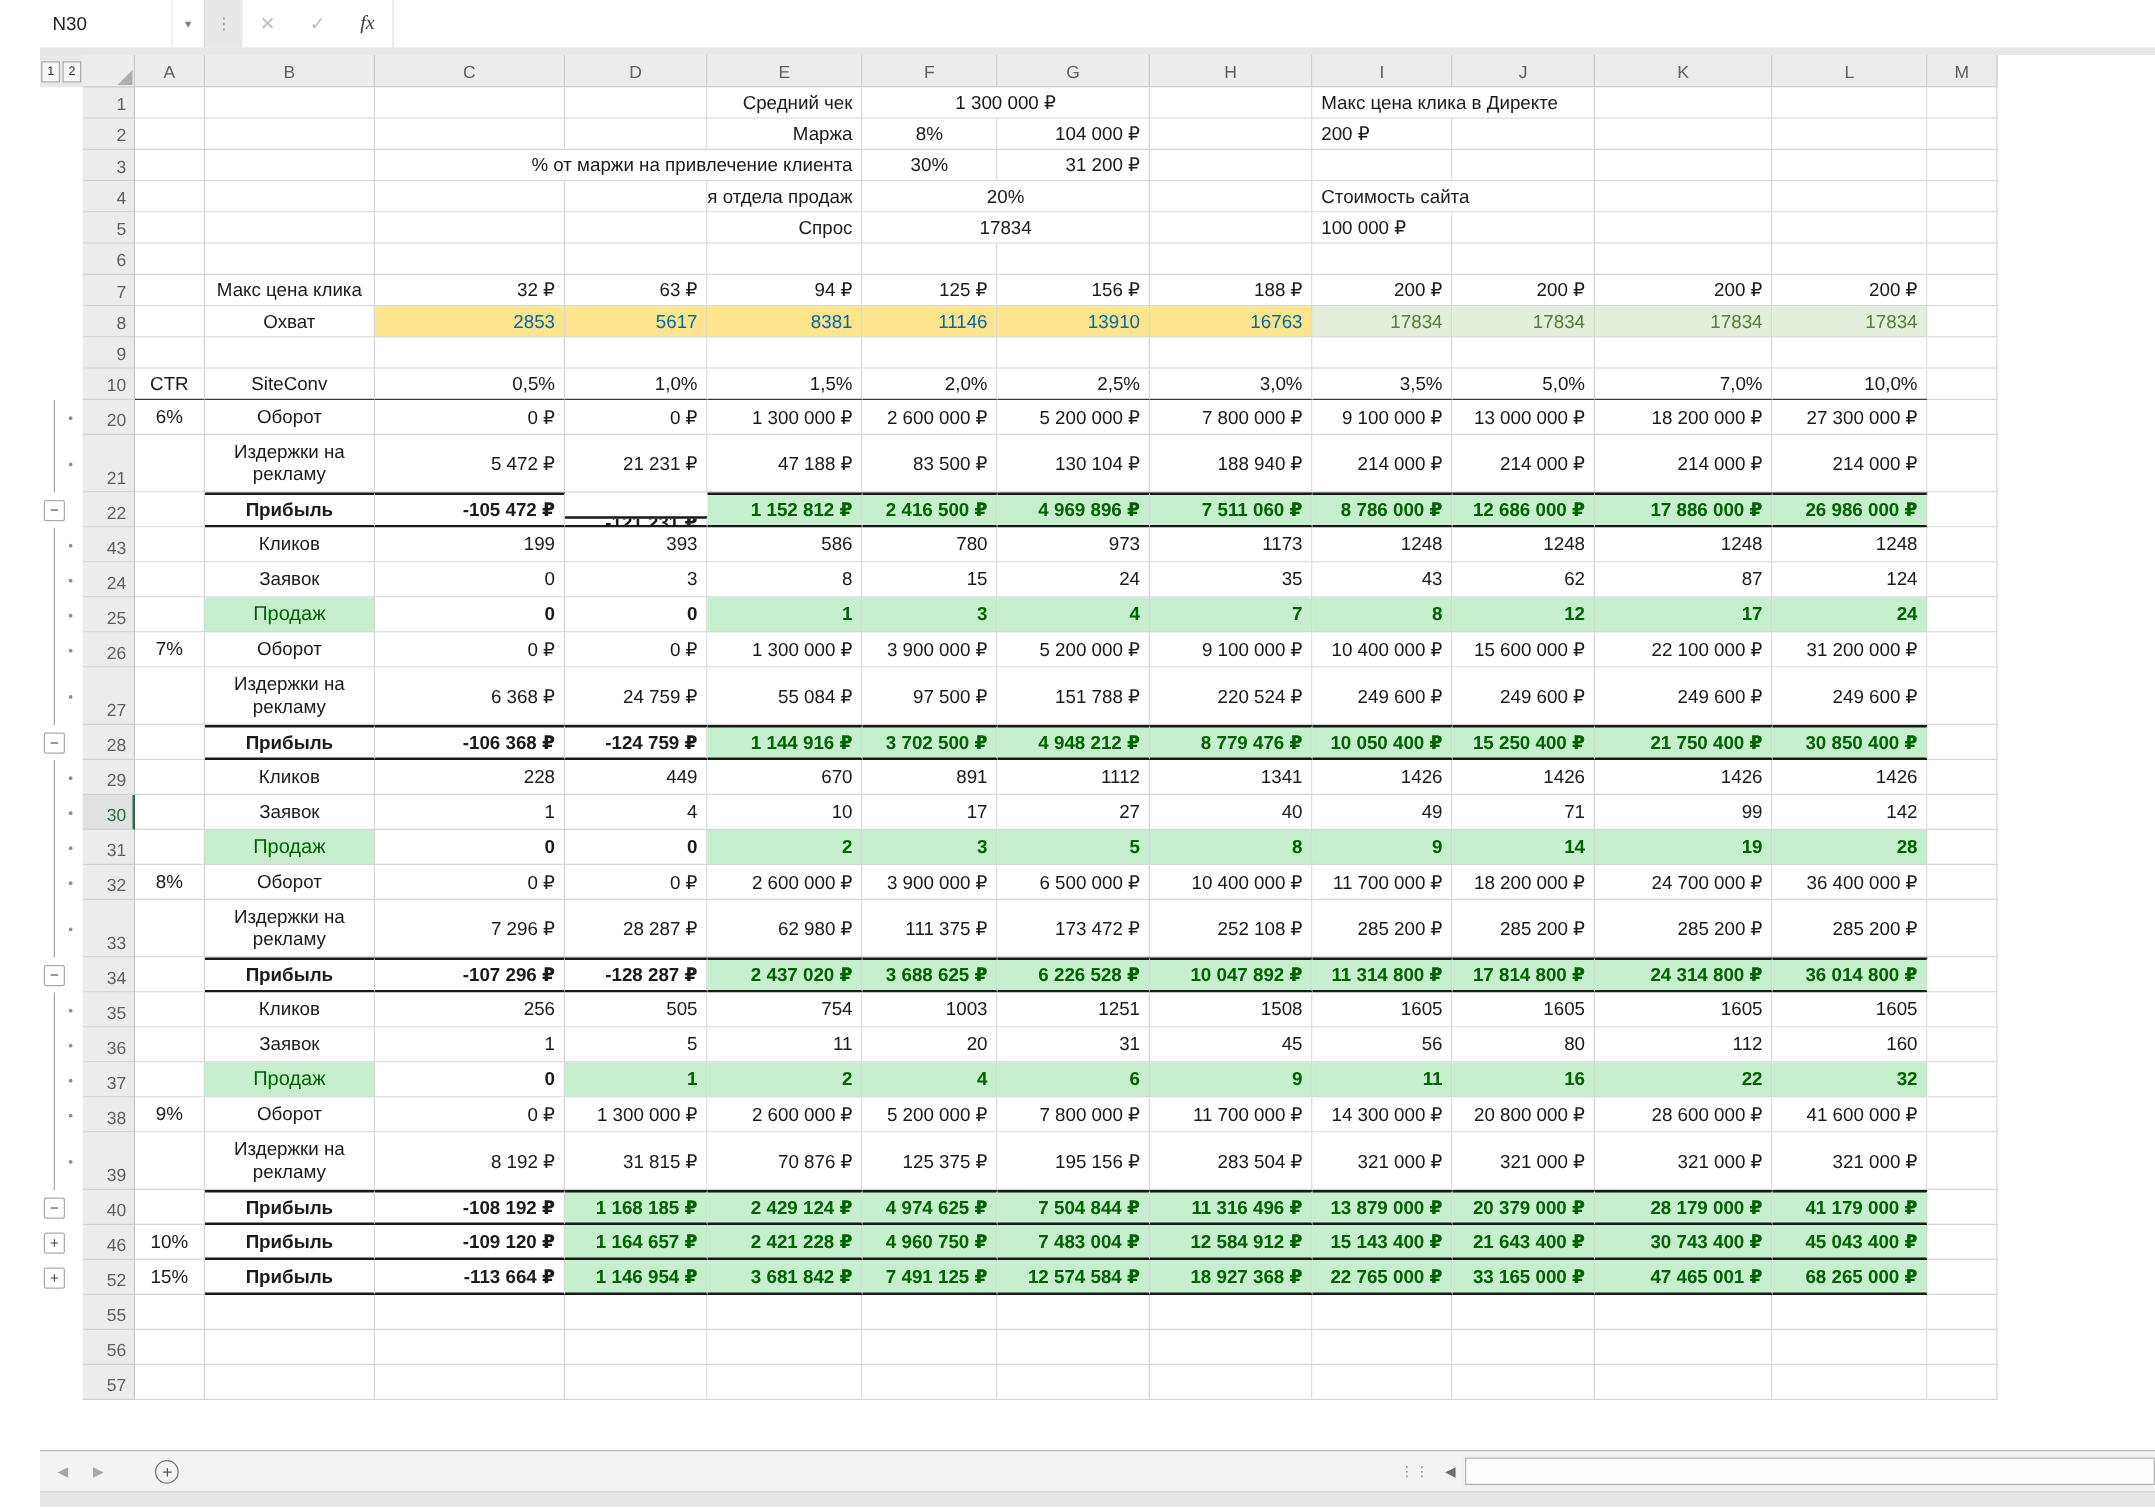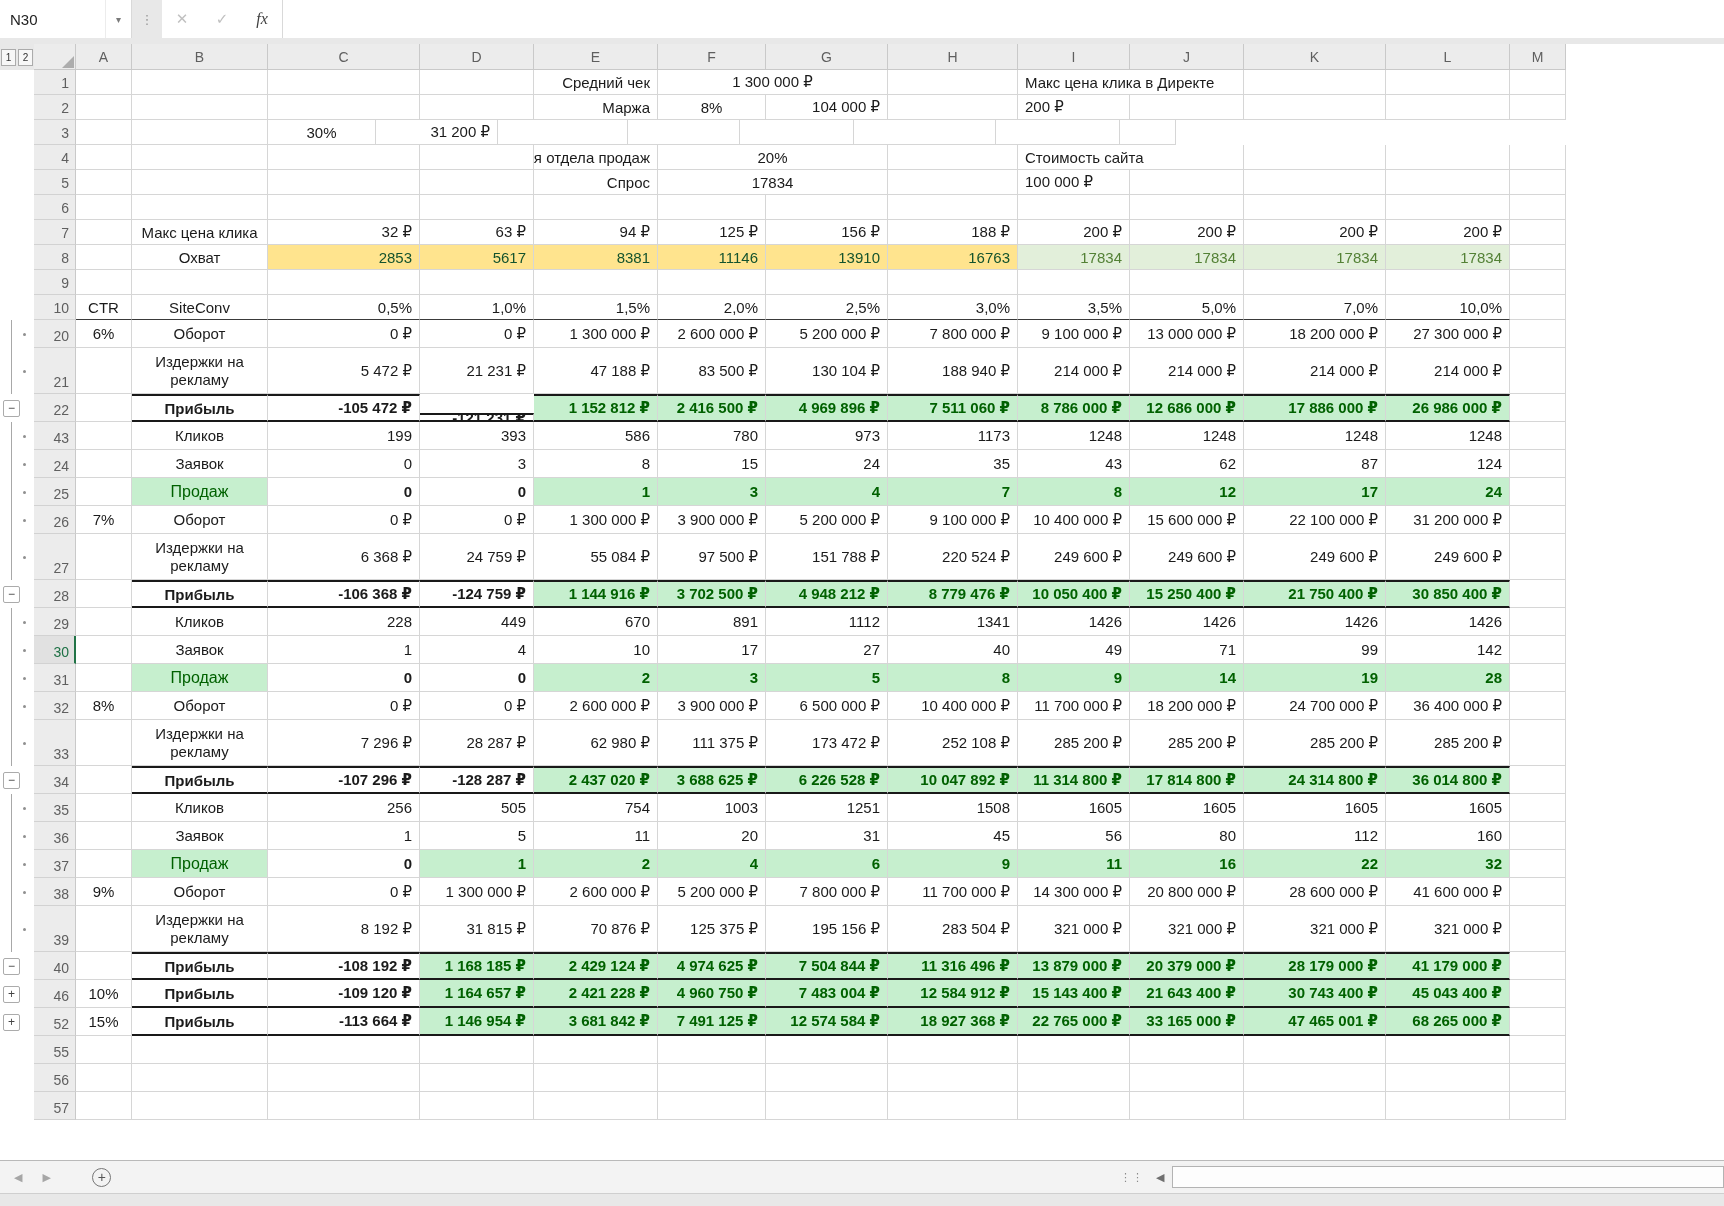--- a/index.html
+++ b/index.html
@@ -1,18 +1,18 @@
 <!DOCTYPE html>
 <html><head>
 <meta charset="utf-8">
 <style>
   * { margin:0; padding:0; box-sizing:border-box; }
   html,body { background:#fff; }
   .app { width:1724px; height:1206px; display:flex; flex-direction:column; overflow:hidden;
-         background:#fff; font-family:"Liberation Sans","DejaVu Sans",sans-serif; }
+         background:#fff; font-family:"Liberation Sans","DejaVu Sans",sans-serif;padding-left:32px; }
 
   
   .fbar { height:38px; flex:none; background:#E8E8E8; display:flex; align-items:stretch; }
   .namebox { width:132px; background:#fff; border-right:1px solid #D9D9D9; display:flex;
              align-items:center; padding-left:10px; font-size:15px; color:#222; }
   .nb-arrow { margin-left:auto; width:26px; align-self:stretch; display:flex; align-items:center;
               justify-content:center; color:#7a7a7a; font-size:10px; border-left:1px solid #ECECEC; }
   .fsplit { width:30px; display:flex; align-items:center; justify-content:center; color:#9a9a9a; font-size:13px; }
   .fbtns { background:#fff; display:flex; align-items:center; border-right:1px solid #D9D9D9; }
   .fbtn { width:40px; text-align:center; font-size:15px; color:#C0C0C0; }
@@ -40,21 +40,21 @@
   .gut { width:34px; flex:none; background:#fff; position:relative; display:flex; align-items:center; }
   .oline { position:absolute; left:11px; top:0; bottom:0; width:1px; background:#A8A8A8; }
   .odot { position:absolute; left:23px; top:50%; width:3px; height:3px; margin-top:-1px; background:#8f8f8f; border-radius:50%; }
   .obtn { width:17px; height:17px; margin-left:3px; background:#fff; border:1px solid #ABABAB;
           border-radius:2px; font-size:12px; color:#444; display:flex; align-items:center;
           justify-content:center; z-index:2; }
   .c { flex:none; border-right:1px solid #D6D6D6; border-bottom:1px solid #D6D6D6; display:flex;
        align-items:center; padding:0 7px; font-size:15px; color:#1b1b1b; white-space:nowrap;
        overflow:hidden; background:#fff; }
   .al-l { justify-content:flex-start; } .al-c { justify-content:center; } .al-r { justify-content:flex-end; }
-  .y  { background:#FFE48E; color:#14532d; }
+  .y  { background:#FFE48E; color:#0369a1; }
   .gl { background:#E2EFDA; color:#538135; }
   .gg { background:#C6EFCE; color:#006100; }
   .b { font-weight:700; }
   .rl { border-bottom:1px solid #3a3a3a; }
   .bt { border-top:2px solid #191919; }
   .bb { border-bottom:2px solid #191919; }
   .lbl-sales { background:#C6EFCE; color:#006100; font-size:16px; }
   .lbl-exp { white-space:normal; text-align:center; line-height:1.15; padding:2px 6px; }
 
   
@@ -148,20 +148,21 @@
         <div class="c" style="width: 114px;"></div>
         <div class="c" style="width: 142px;"></div>
         <div class="c" style="width: 124px;"></div>
         <div class="c" style="width: 56px;"></div>
       </div>
       <div class="r r-top">
         <div class="gut"></div>
         <div class="rowhdr">3</div>
         <div class="c" style="width: 56px;"></div>
         <div class="c" style="width: 136px;"></div>
+        <div class="c al-r" style="width: 390px;">% от маржи на привлечение клиента</div>
         <div class="c al-c" style="width: 108px;">30%</div>
         <div class="c al-r" style="width: 122px;">31 200 ₽</div>
         <div class="c" style="width: 130px;"></div>
         <div class="c" style="width: 112px;"></div>
         <div class="c" style="width: 114px;"></div>
         <div class="c" style="width: 142px;"></div>
         <div class="c" style="width: 124px;"></div>
         <div class="c" style="width: 56px;"></div>
       </div>
       <div class="r r-top">

